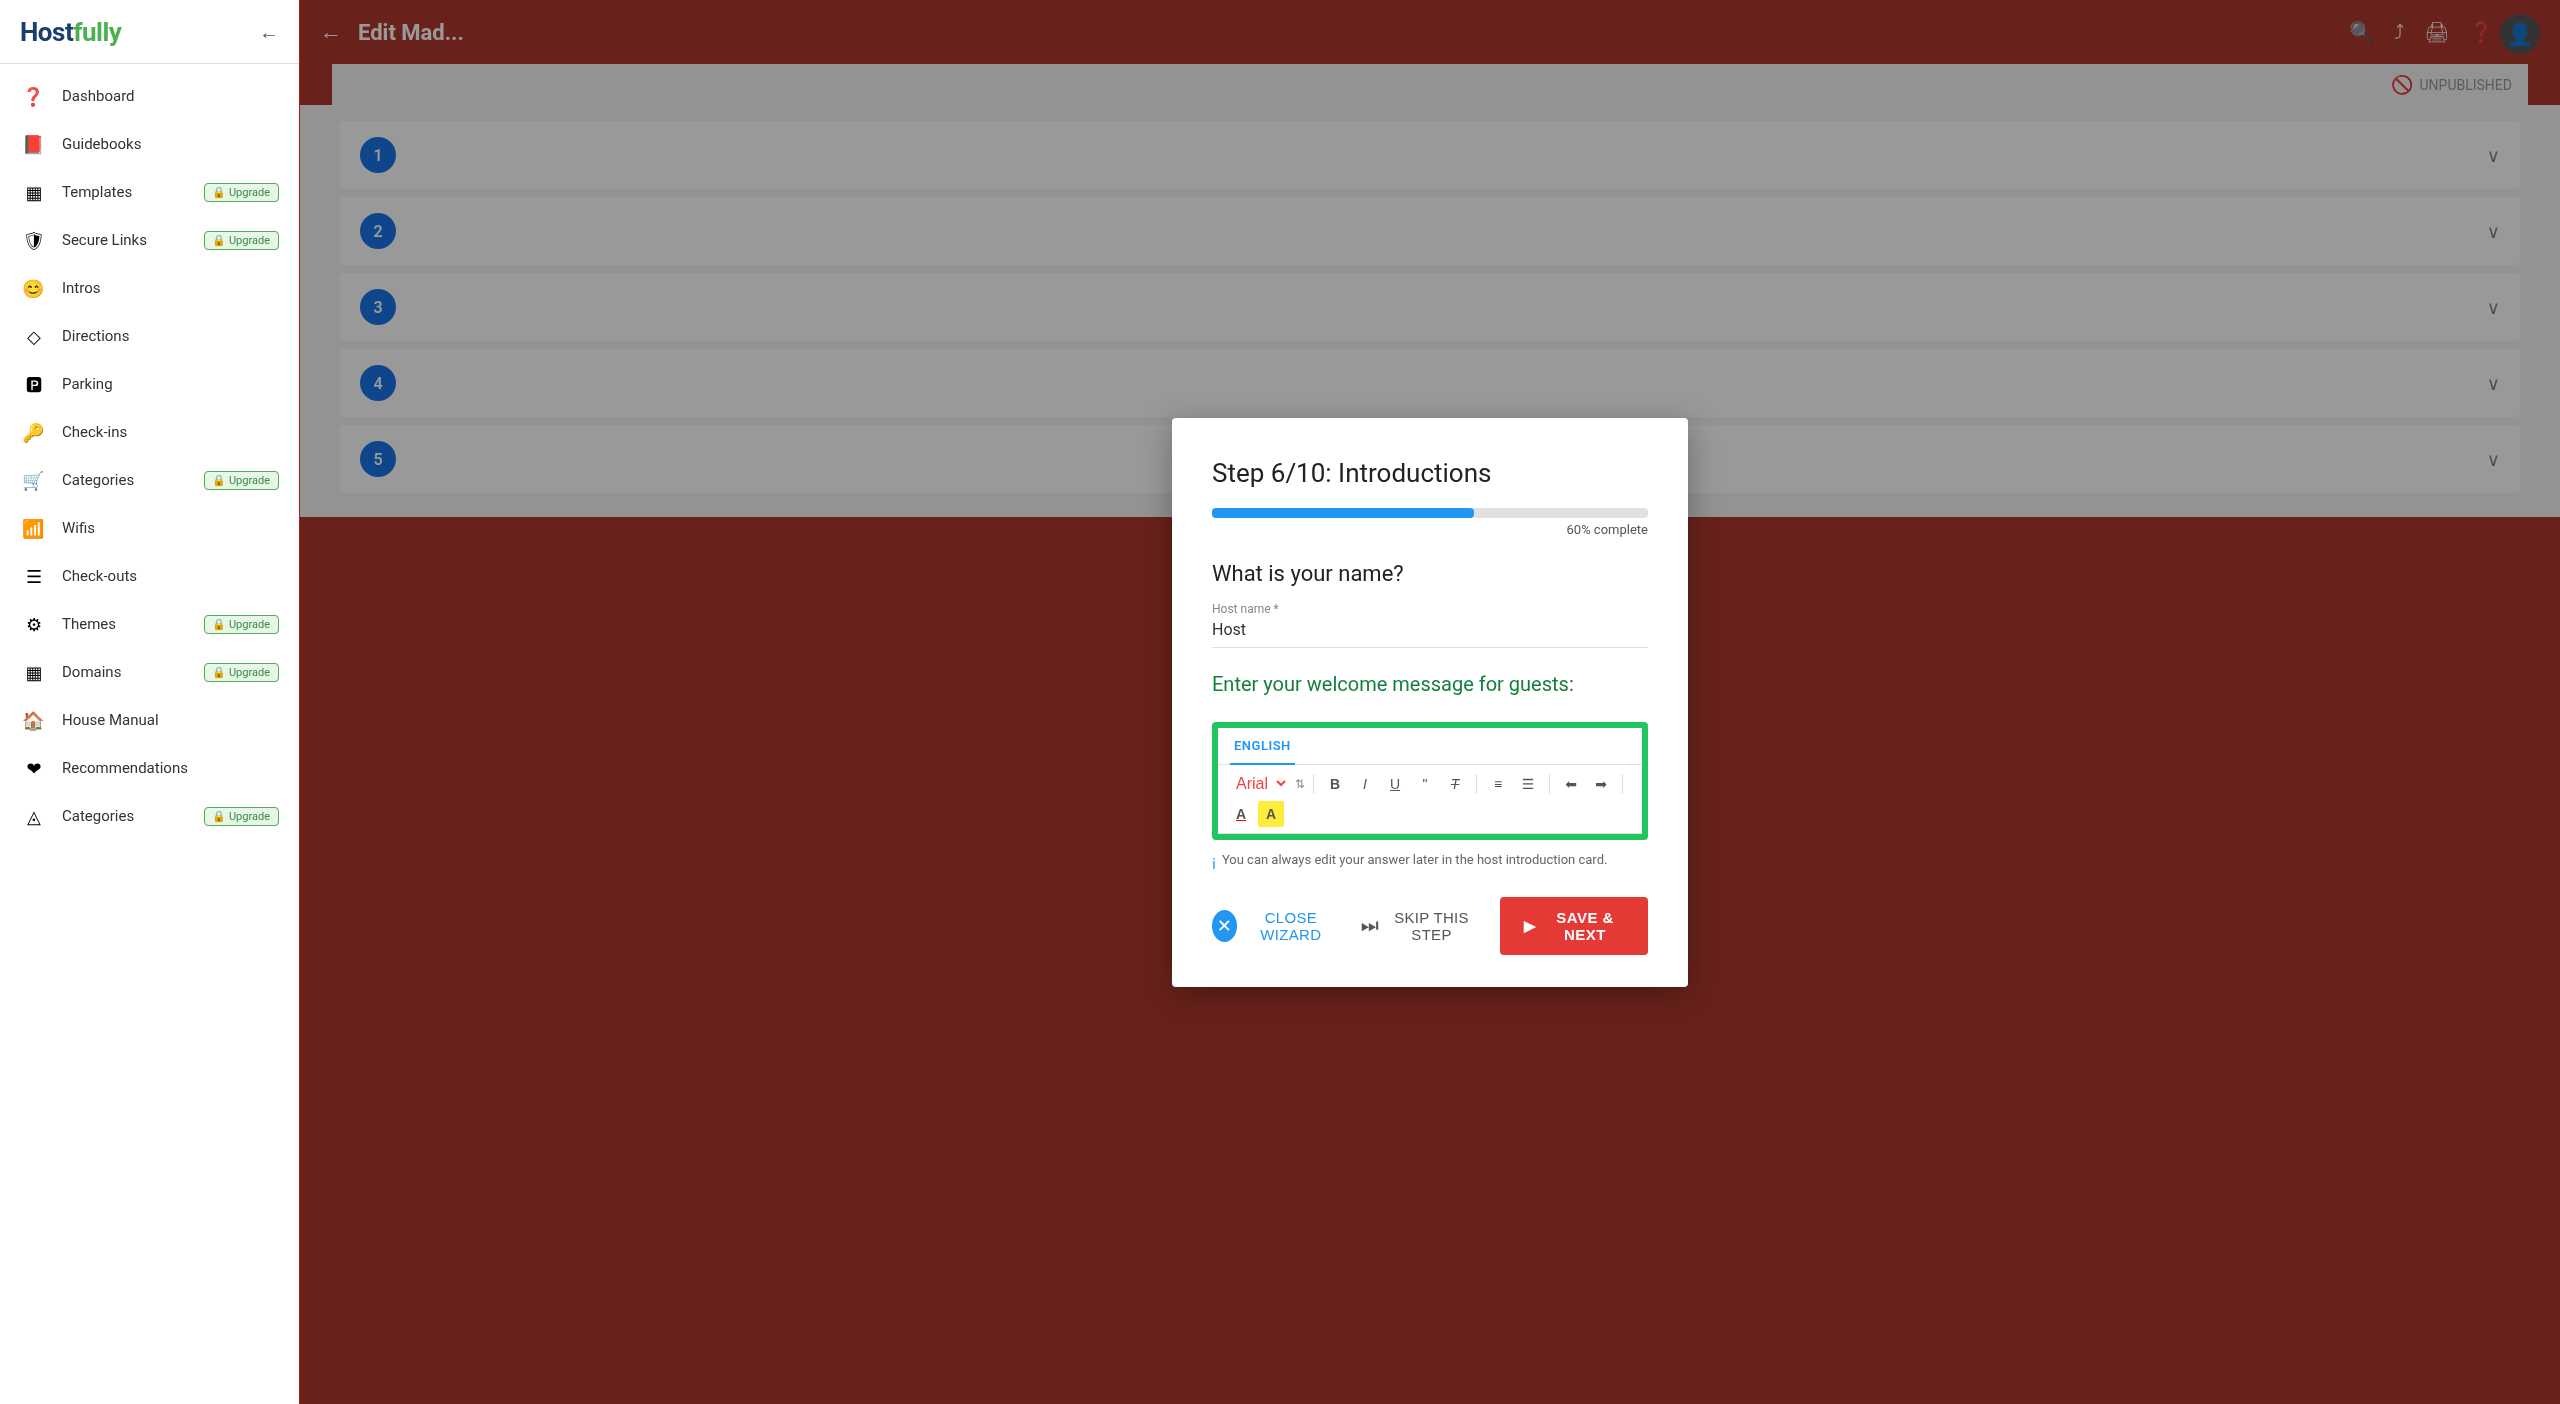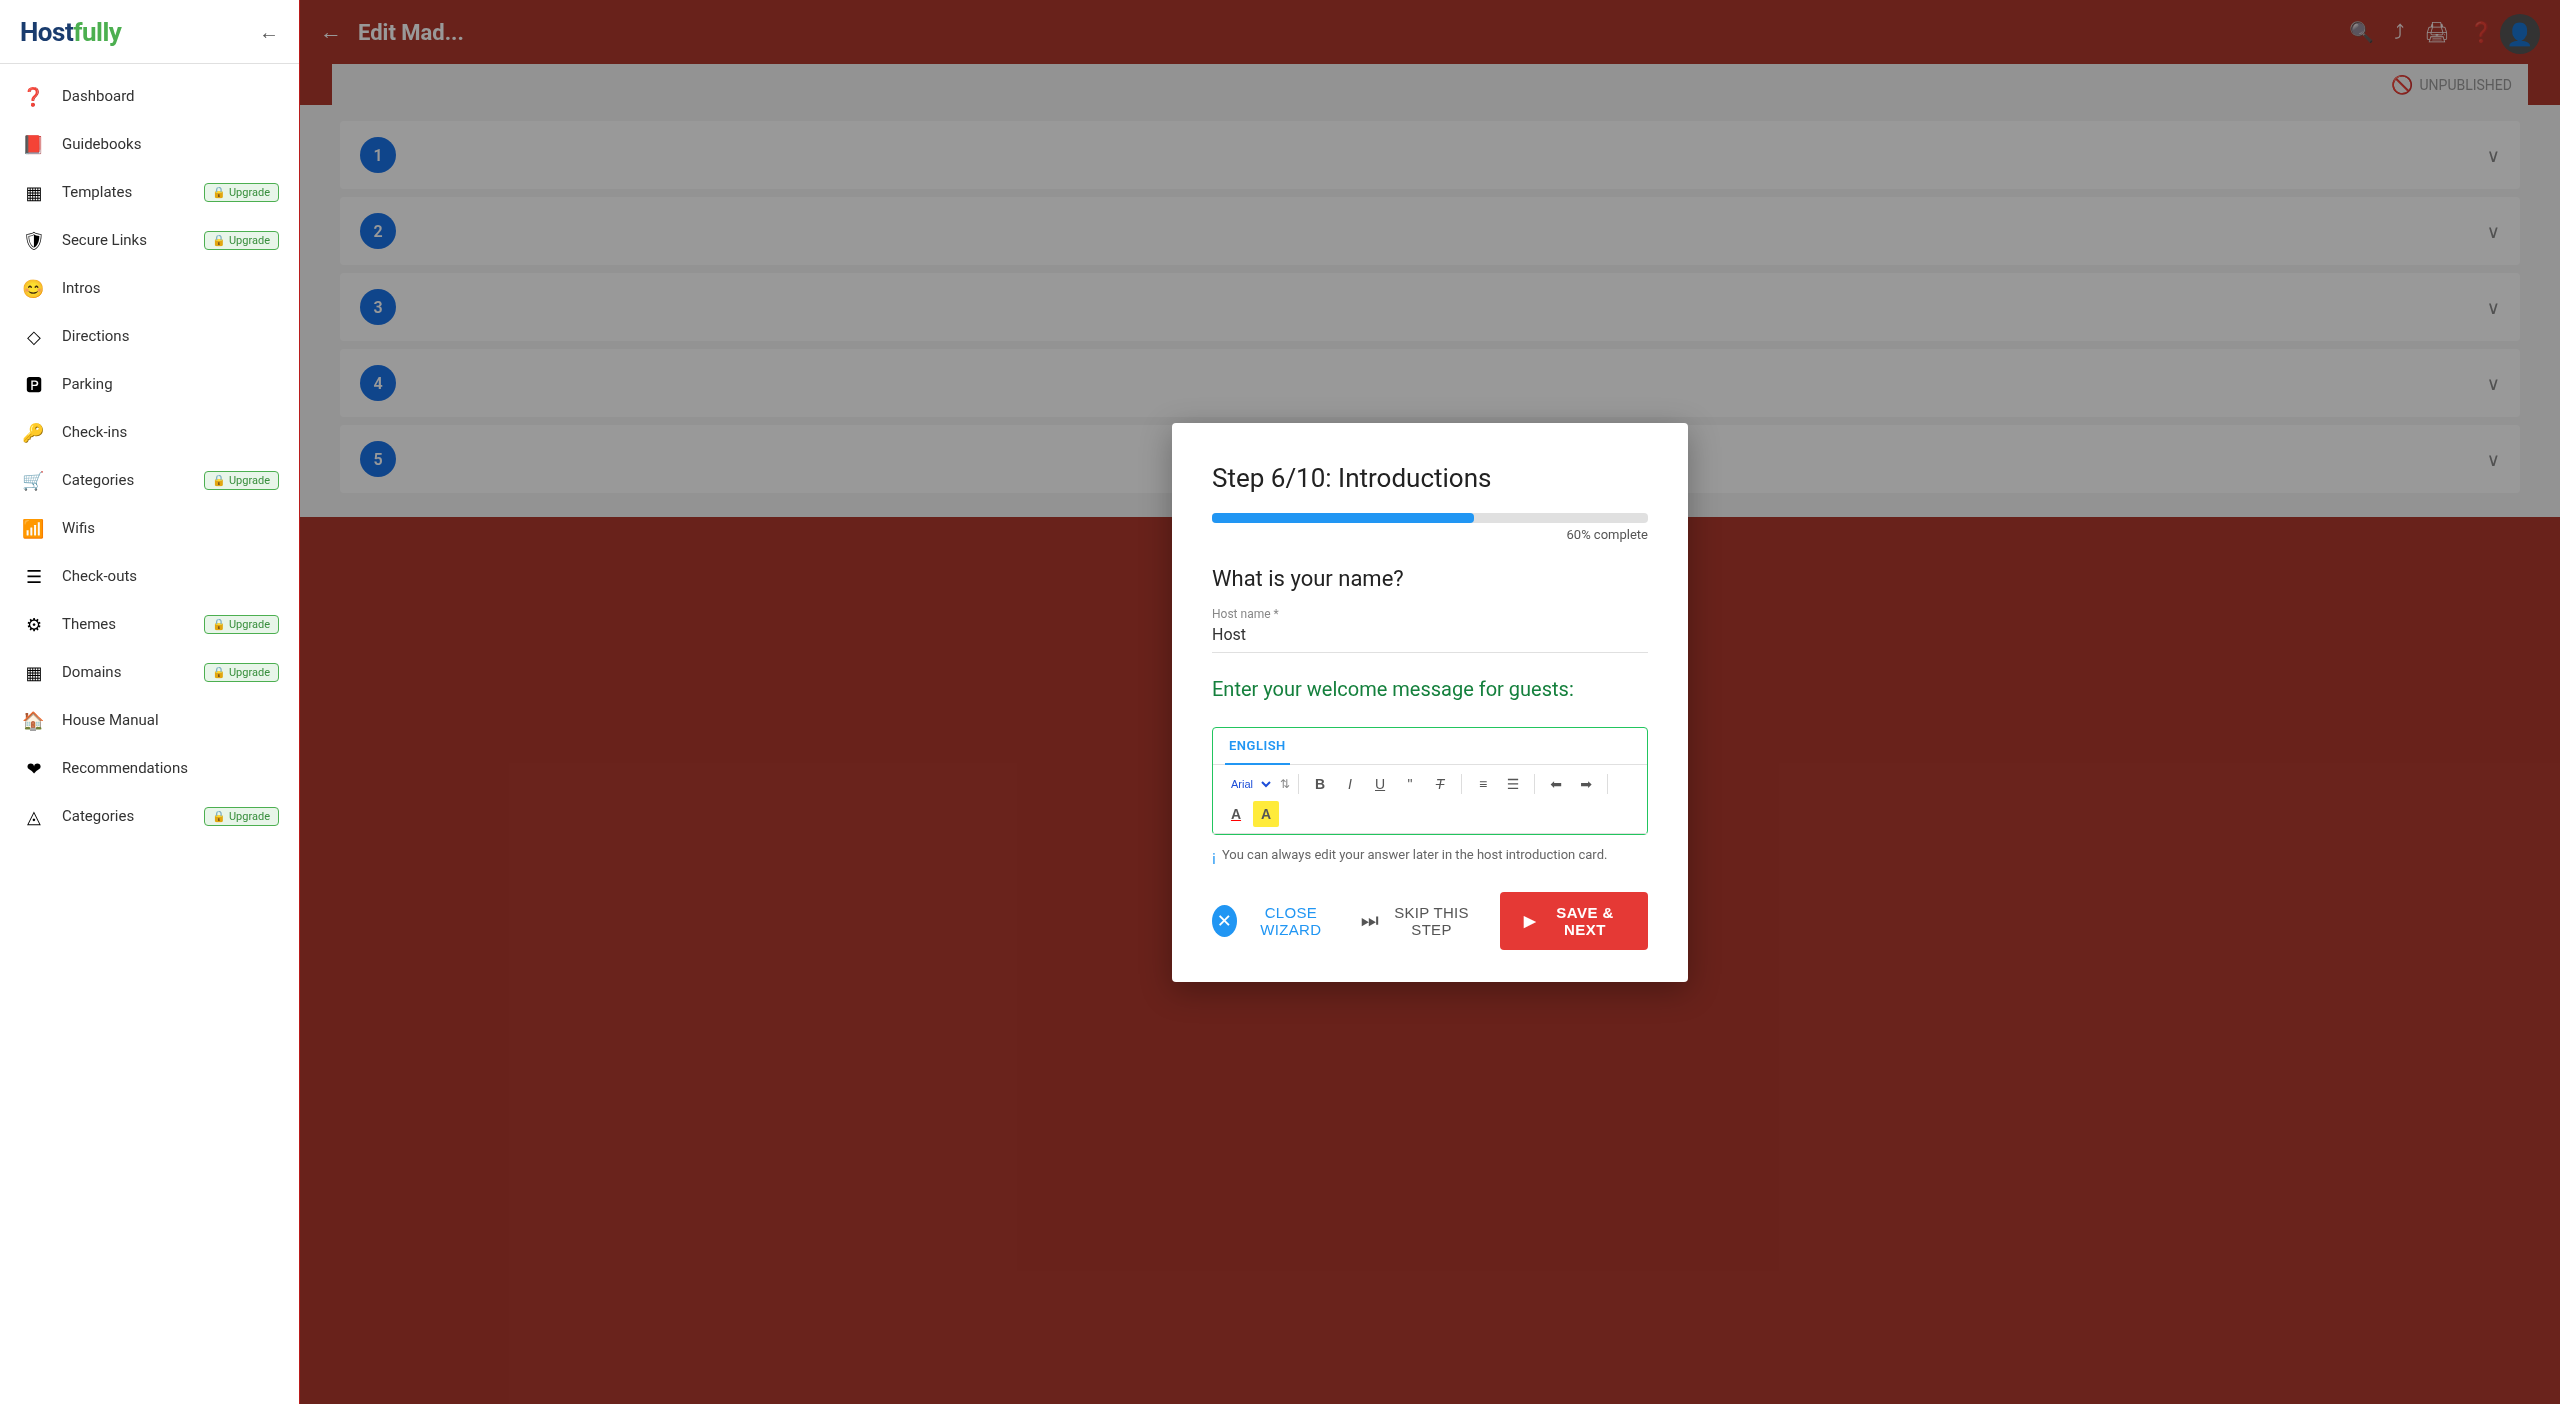--- a/index.html
+++ b/index.html
@@ -170,21 +170,21 @@
     
     .welcome-title {
       font-size: 20px;
       font-weight: 400;
       color: #15803d;
       margin-bottom: 26px;
     }
 
     
     .editor-container {
-      border: 1px solid #22c55e;
+      border: 6px solid #22c55e;
       border-radius: 4px;
       margin-bottom: 12px;
     }
     .editor-tabs {
       border-bottom: 1px solid #e0e0e0;
       padding: 0 12px;
     }
     .editor-tab {
       display: inline-block;
       padding: 10px 4px;
@@ -197,22 +197,22 @@
     }
     .editor-toolbar {
       display: flex;
       align-items: center;
       padding: 6px 10px;
       border-bottom: 1px solid #e0e0e0;
       gap: 4px;
       flex-wrap: wrap;
     }
     .toolbar-font-select {
-      font-size: 11px;
-      color: #1d4ed8;
+      font-size: 16px;
+      color: #ef4444;
       border: none;
       background: transparent;
       cursor: pointer;
       padding: 2px 4px;
     }
     .toolbar-divider { width: 1px; background: #ddd; height: 20px; margin: 0 4px; }
     .toolbar-btn {
       width: 26px;
       height: 26px;
       display: flex;

